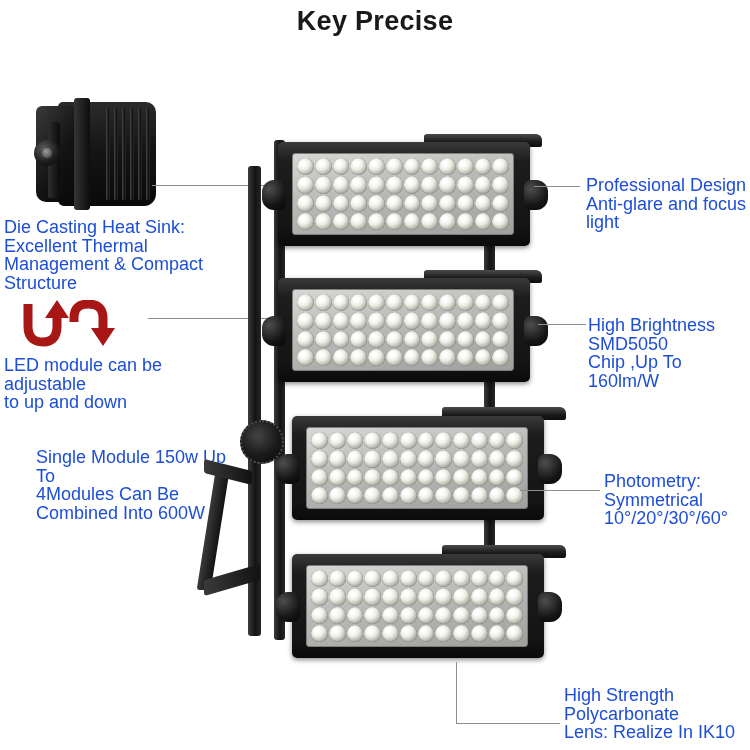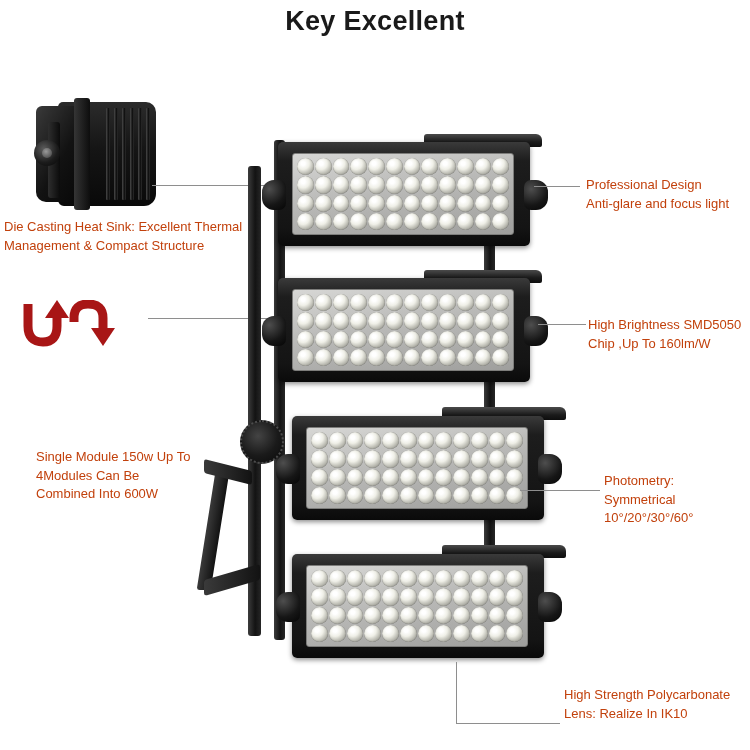--- a/index.html
+++ b/index.html
@@ -21,23 +21,23 @@
     top: 6px;
     width: 750px;
     text-align: center;
     font-size: 27px;
     font-weight: bold;
     color: #1a1a1a;
     letter-spacing: 0.3px;
   }
   .callout {
     position: absolute;
-    font-size: 13px;
+    font-size: 18px;
     line-height: 18.5px;
-    color: #c2410c;
+    color: #1d4ed8;
     white-space: pre-line;
   }
   .leader {
     position: absolute;
     background: #8e8e8e;
   }
   .leader.h { height: 1px; }
   .leader.v { width: 1px; }
 
   
@@ -137,21 +137,21 @@
   .yoke-leg {
     position: absolute;
     background: linear-gradient(90deg,#3a3a3a,#121212);
   }
 </style>
 </head>
 <body>
 
 <div id="page">
 
-  <div class="title">Key Excellent</div>
+  <div class="title">Key Precise</div>
 
   <div class="heatsink">
     <div class="hs-body"></div>
     <div class="hs-fin" style="left:78px"></div>
     <div class="hs-fin" style="left:86px"></div>
     <div class="hs-fin" style="left:94px"></div>
     <div class="hs-fin" style="left:102px"></div>
     <div class="hs-fin" style="left:110px"></div>
     <div class="hs-fin" style="left:118px"></div>
     <div class="hs-face"></div>
@@ -169,20 +169,22 @@
     <svg width="96" height="48" viewBox="0 0 96 48">
       <path d="M6 4 L6 26 Q6 42 21 42 Q35 42 35 26 L35 14" fill="none" stroke="#a81616" stroke-width="9" stroke-linecap="butt"></path>
       <path d="M35 0 L47 18 L23 18 Z" fill="#a81616"></path>
       <path d="M52 22 L52 18 Q52 4 66 4 Q81 4 81 18 L81 36" fill="none" stroke="#a81616" stroke-width="9" stroke-linecap="butt"></path>
       <path d="M81 46 L93 28 L69 28 Z" fill="#a81616"></path>
     </svg>
   </div>
 
   <div class="leader h" style="left:148px; top:318px; width:132px;"></div>
 
+  <div class="callout" style="left:4px; top:356px; width:200px;">LED module can be adjustable
+to up and down</div>
 
   <div class="callout" style="left:24px; top:448px; width:210px;margin-left:12px;">Single Module 150w Up To
 4Modules Can Be
 Combined Into 600W</div>
 
 
   <div class="light">
 
     <div class="frame-bar" style="left:52px;  top:46px;  width:13px; height:470px;"></div>
     <div class="frame-bar" style="left:78px;  top:20px;  width:11px; height:500px;"></div>

